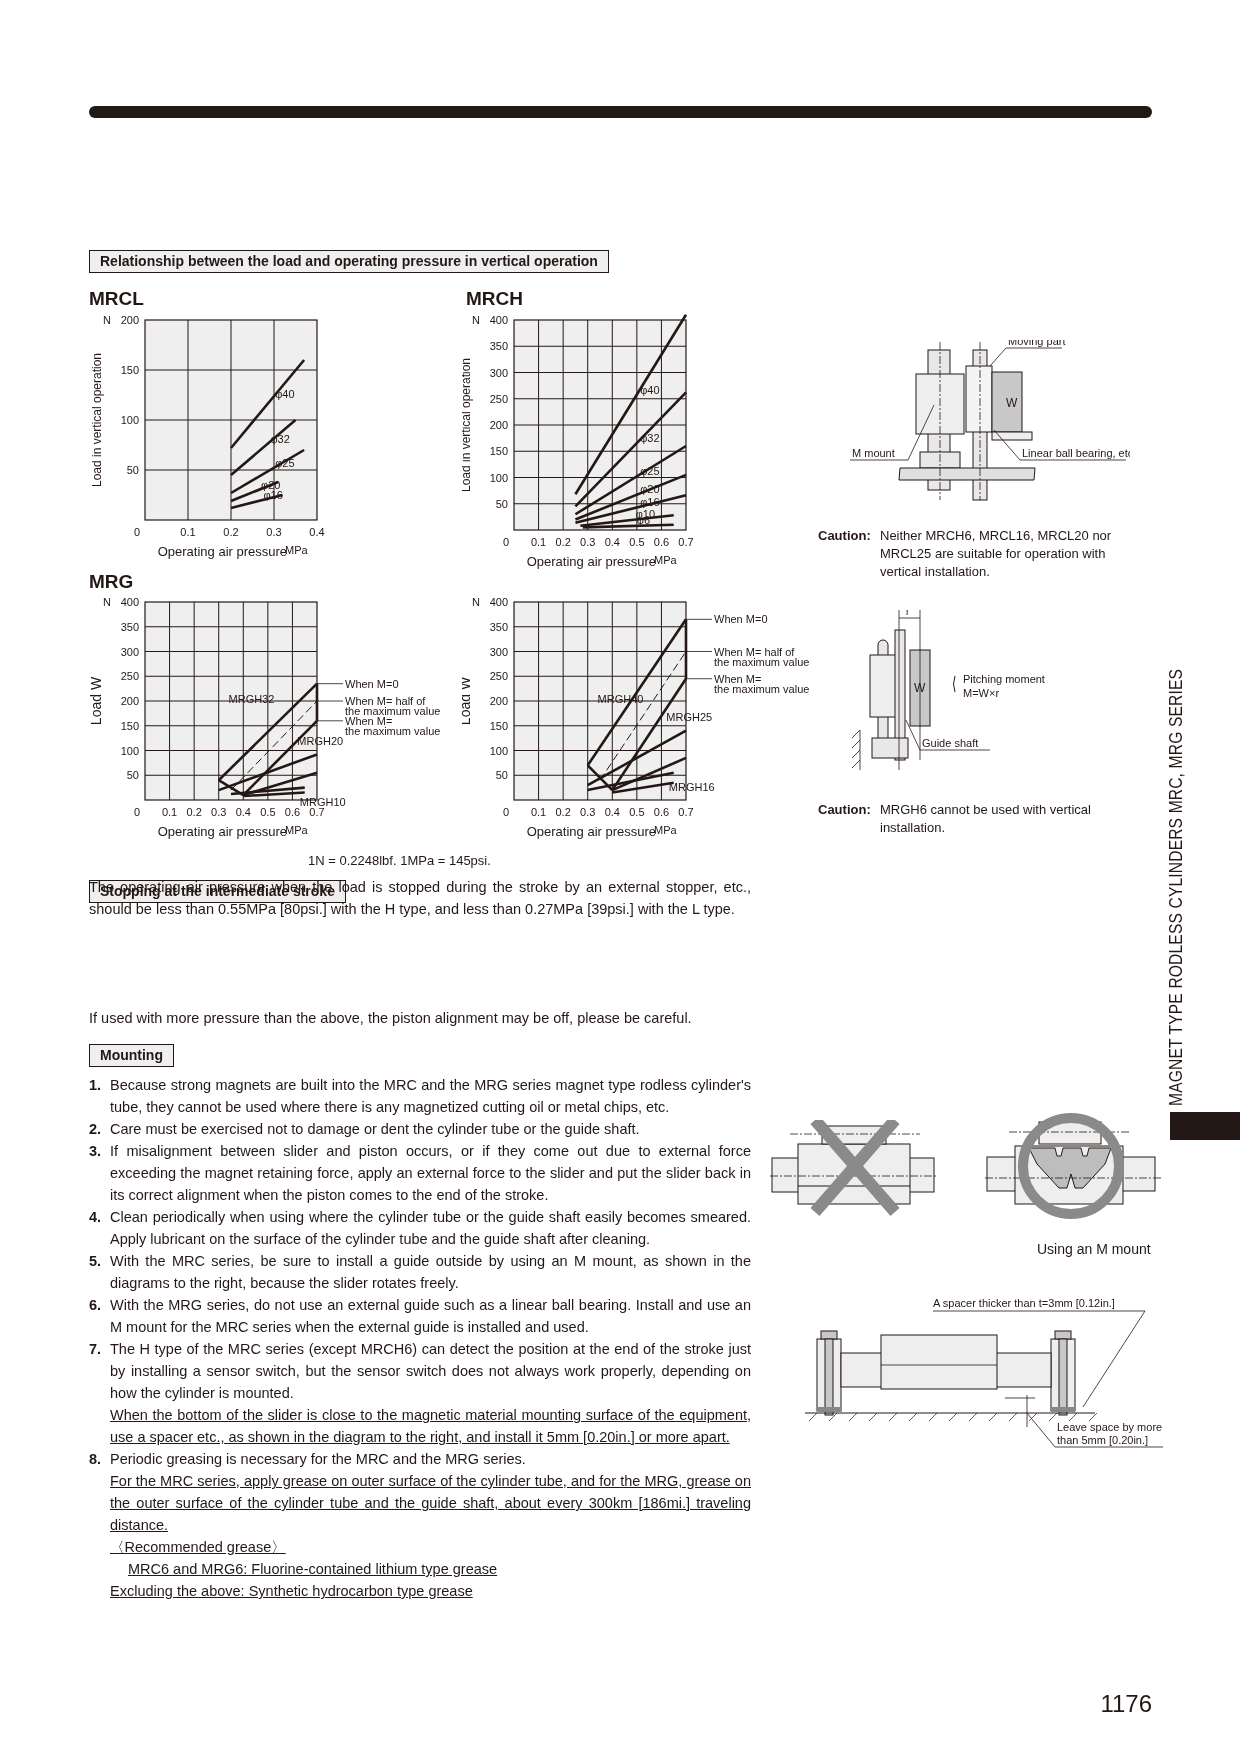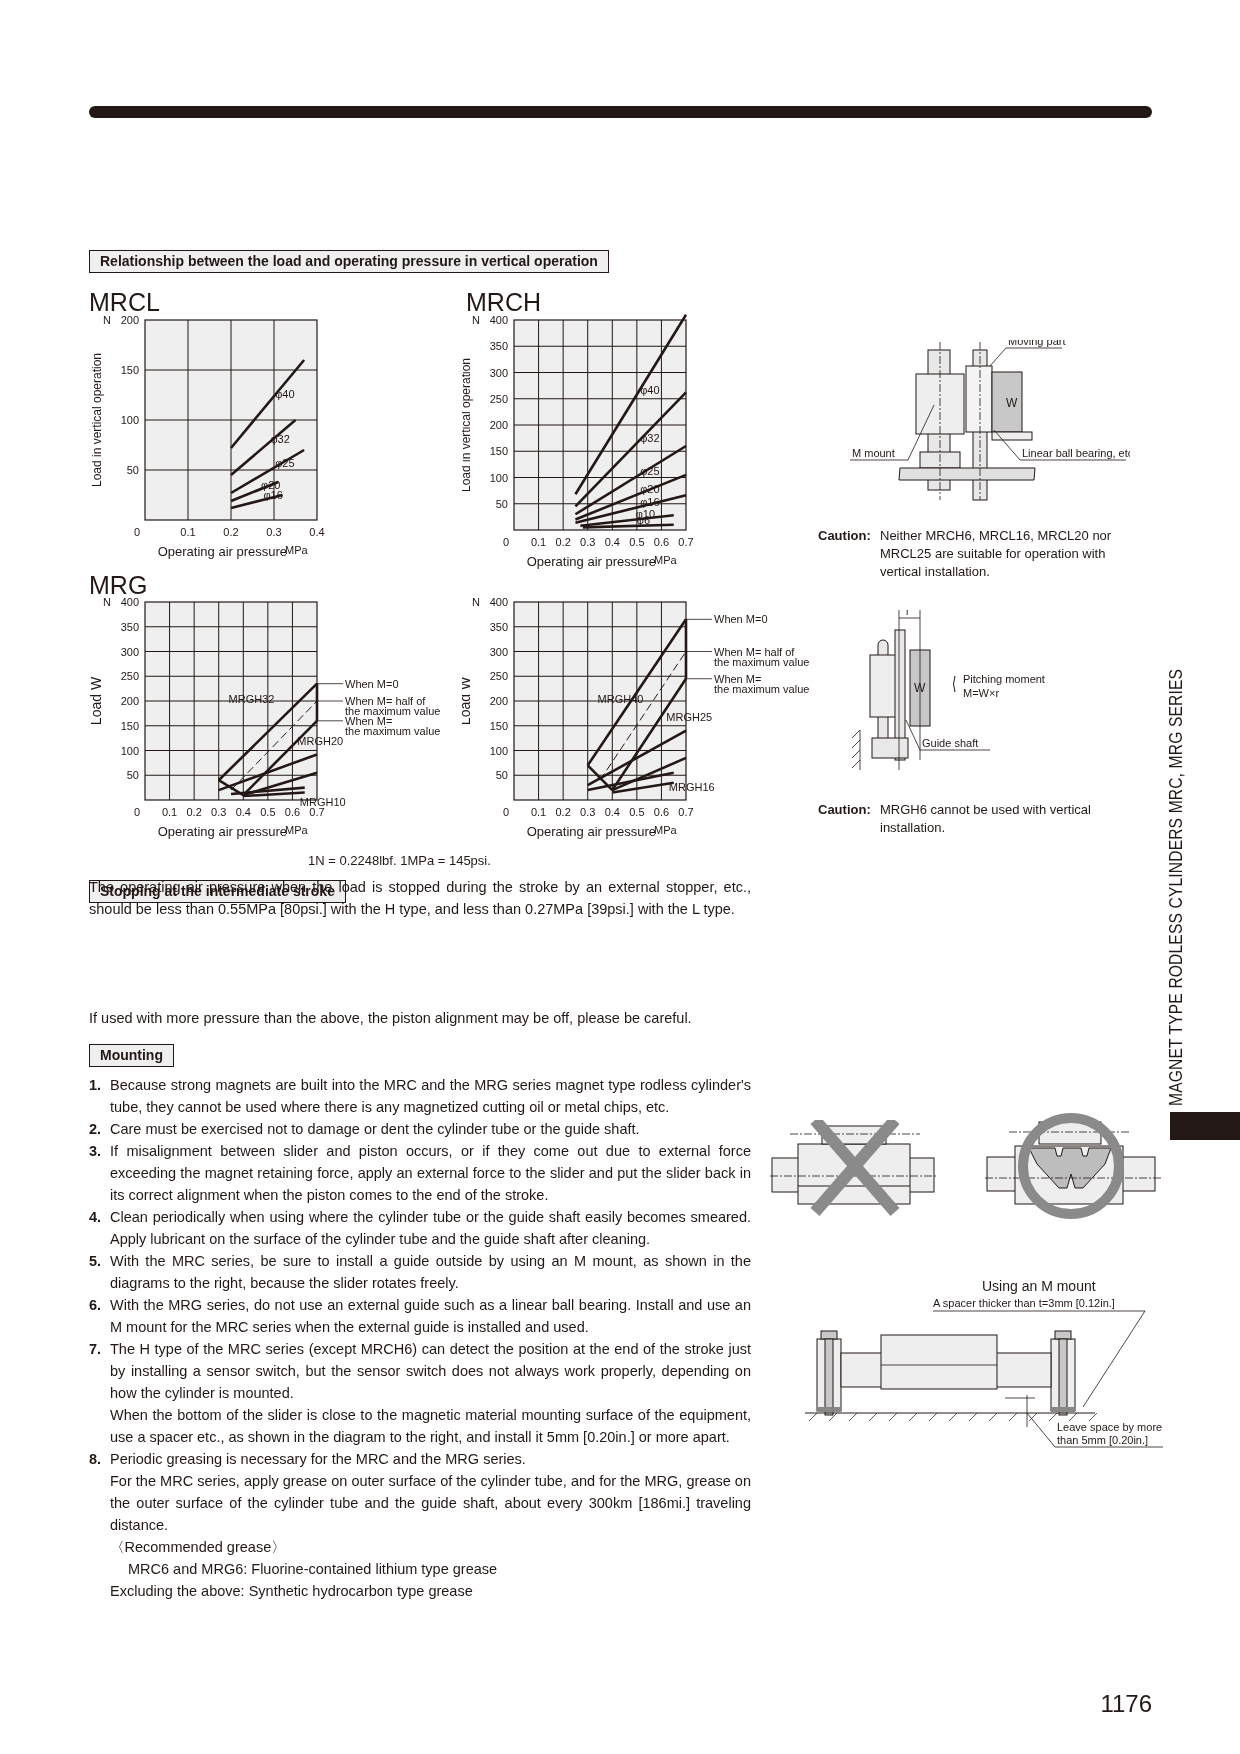--- a/index.html
+++ b/index.html
@@ -2,26 +2,26 @@
 <html><head>
 <meta charset="utf-8">
 <style>
   html, body { margin: 0; padding: 0; background: #ffffff; }
   body { width: 1240px; height: 1754px; position: relative; overflow: hidden;
          font-family: "Liberation Sans", sans-serif; color: #231815; }
   .abs { position: absolute; }
   .topbar { left: 89px; top: 106px; width: 1063px; height: 12px; background: #231815; border-radius: 6px; }
   .sec-head { border: 1.5px solid #231815; background: #efefef; font-weight: bold; font-size: 14px;
               padding: 2px 10px 3px 10px; white-space: nowrap; }
-  .chart-title { font-weight: normal; font-size: 25px; }
+  .chart-title { font-weight: bold; font-size: 19px; }
   .body-text { font-size: 14.5px; line-height: 22px; text-align: justify; }
   ol.mount { margin: 0; padding: 0; list-style: none; }
   ol.mount li { position: relative; padding-left: 21px; font-size: 14.5px; line-height: 22px; text-align: justify; }
   ol.mount li .num { position: absolute; left: 0; top: 0; font-weight: bold; }
-  .sub { display: block; }
+  .sub { display: block; text-decoration: underline; }
   .indent { padding-left: 18px; }
   .side-tab { left: 1170px; top: 1112px; width: 70px; height: 28px; background: #231815; }
   .side-title { left: 1165px; top: 1106px; transform-origin: 0 0; transform: rotate(-90deg);
                 font-size: 19px; white-space: nowrap; letter-spacing: 0.2px; transform: rotate(-90deg) scaleX(0.82); }
   .page-num { right: 88px; top: 1690px; font-size: 24px; margin-left: 45px; }
   .caution { font-size: 13px; line-height: 18px; }
   .caption { font-size: 14px; }
   .note { font-size: 13px; }
   svg text { font-family: "Liberation Sans", sans-serif; fill: #231815; }
 </style>
@@ -340,21 +340,21 @@
     <rect x="2" y="45" width="32" height="34"></rect>
     <rect x="136" y="45" width="34" height="34"></rect>
     <rect x="30" y="34" width="108" height="58"></rect>
     <rect x="54" y="10" width="62" height="22"></rect>
     <path d="M44 36 L70 36 L72 44 L76 44 L78 36 L96 36 L98 44 L102 44 L104 36 L126 36 L120 52 L98 76 L90 76 L86 62 L82 76 L74 76 L52 52 Z" fill="#bdbdbd"></path>
   </g>
   <line x1="0" y1="66" x2="176" y2="66" stroke="#231815" stroke-dasharray="8,2,2,2" stroke-width="0.8"></line>
   <line x1="24" y1="20" x2="144" y2="20" stroke="#231815" stroke-dasharray="8,2,2,2" stroke-width="0.8"></line>
   <circle cx="86" cy="54" r="48" fill="none" stroke="#8a8a8a" stroke-width="10"></circle>
 </svg>
-<div class="abs caption" style="left:982px; top:1241px;margin-top:37px;">Using an M mount</div>
+<div class="abs caption" style="left:1037px; top:1241px;">Using an M mount</div>
 
 <svg class="abs" style="left:805px; top:1295px;" width="360" height="160">
   <text x="128" y="12" font-size="11">A spacer thicker than t=3mm [0.12in.]</text>
   <line x1="128" y1="16" x2="340" y2="16" stroke="#231815" stroke-width="0.8"></line>
   <line x1="340" y1="16" x2="278" y2="112" stroke="#231815" stroke-width="0.8"></line>
   <g stroke="#231815" stroke-width="1" fill="#eeeeee">
     <rect x="12" y="44" width="24" height="72"></rect>
     <rect x="16" y="36" width="16" height="8" fill="#c8c8c8"></rect>
     <rect x="20" y="44" width="8" height="76" fill="#c8c8c8"></rect>
     <rect x="246" y="44" width="24" height="72"></rect>

